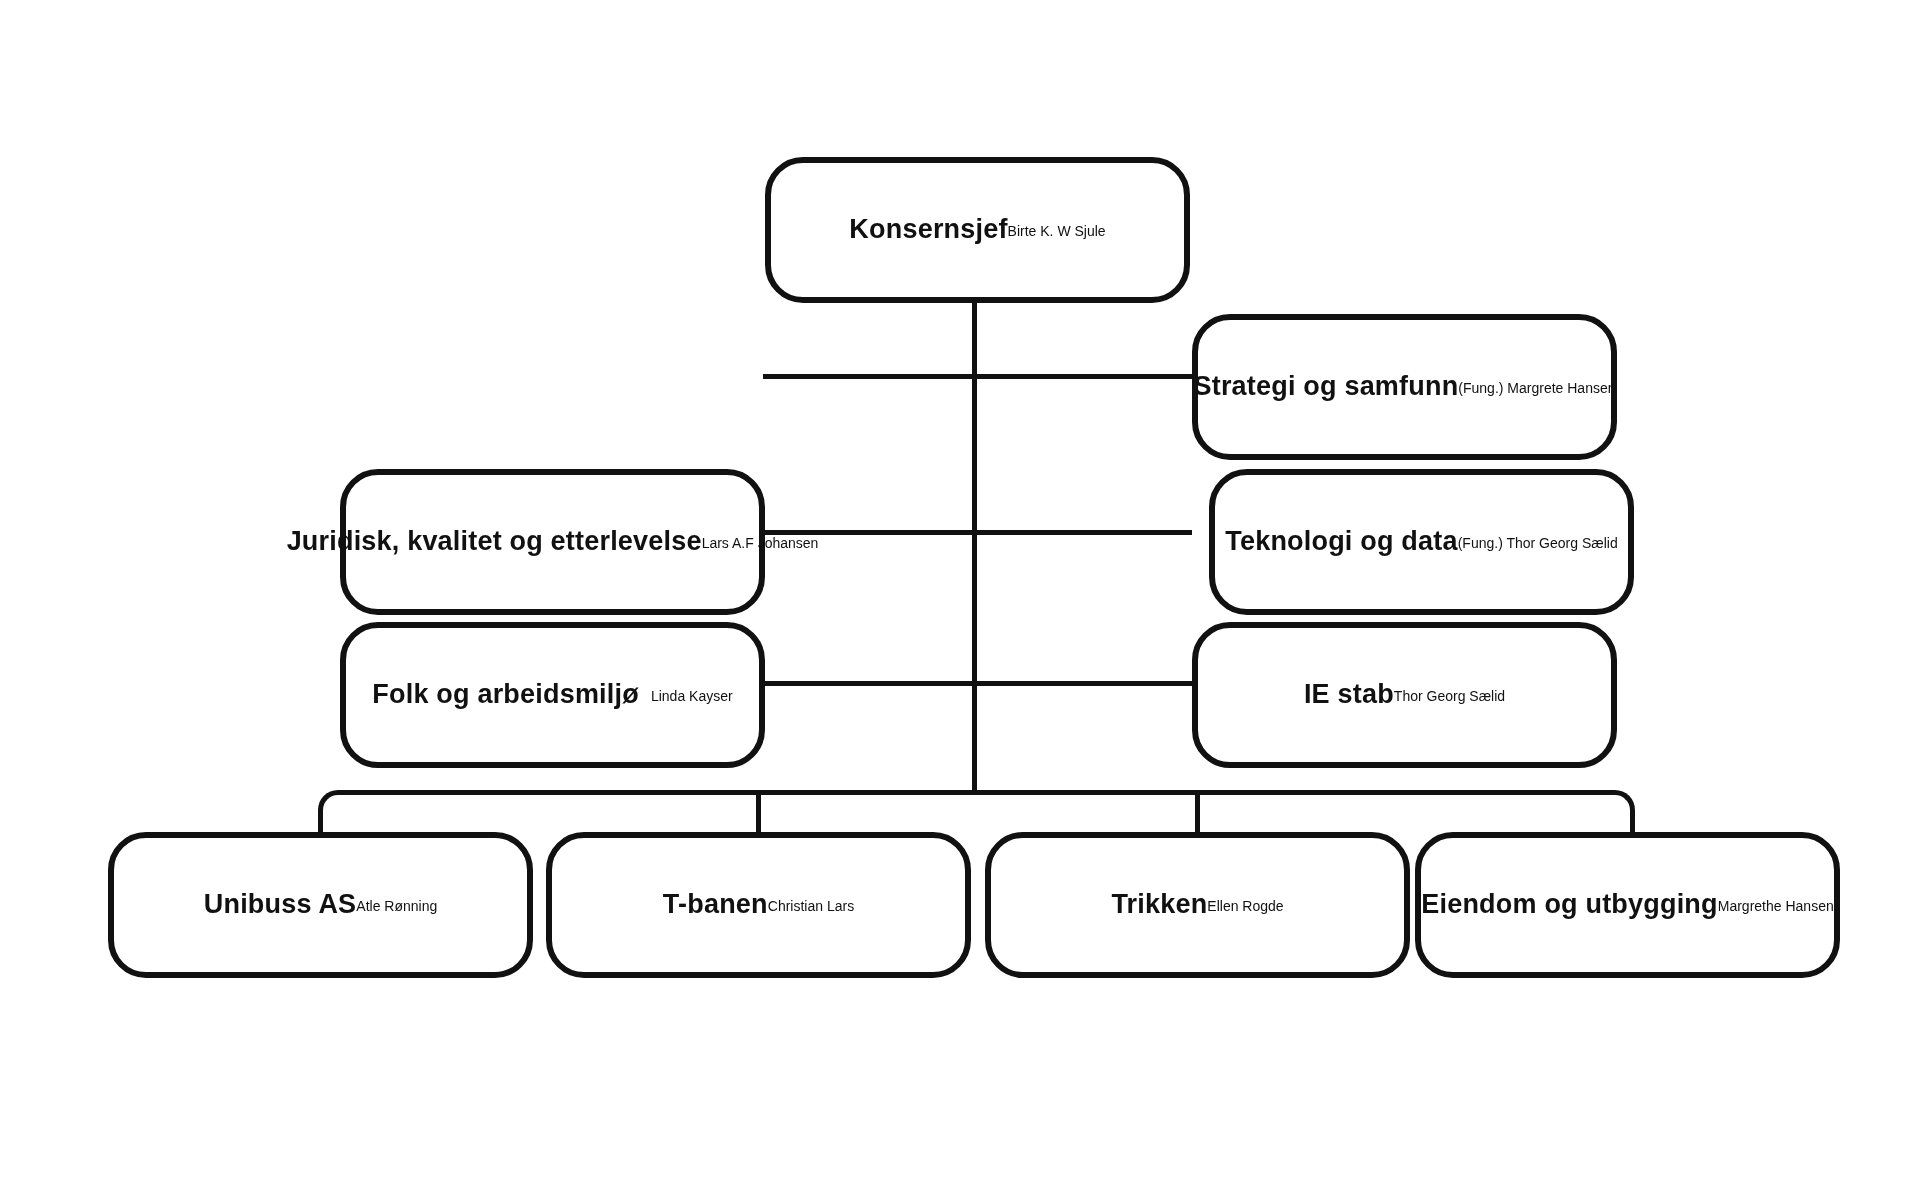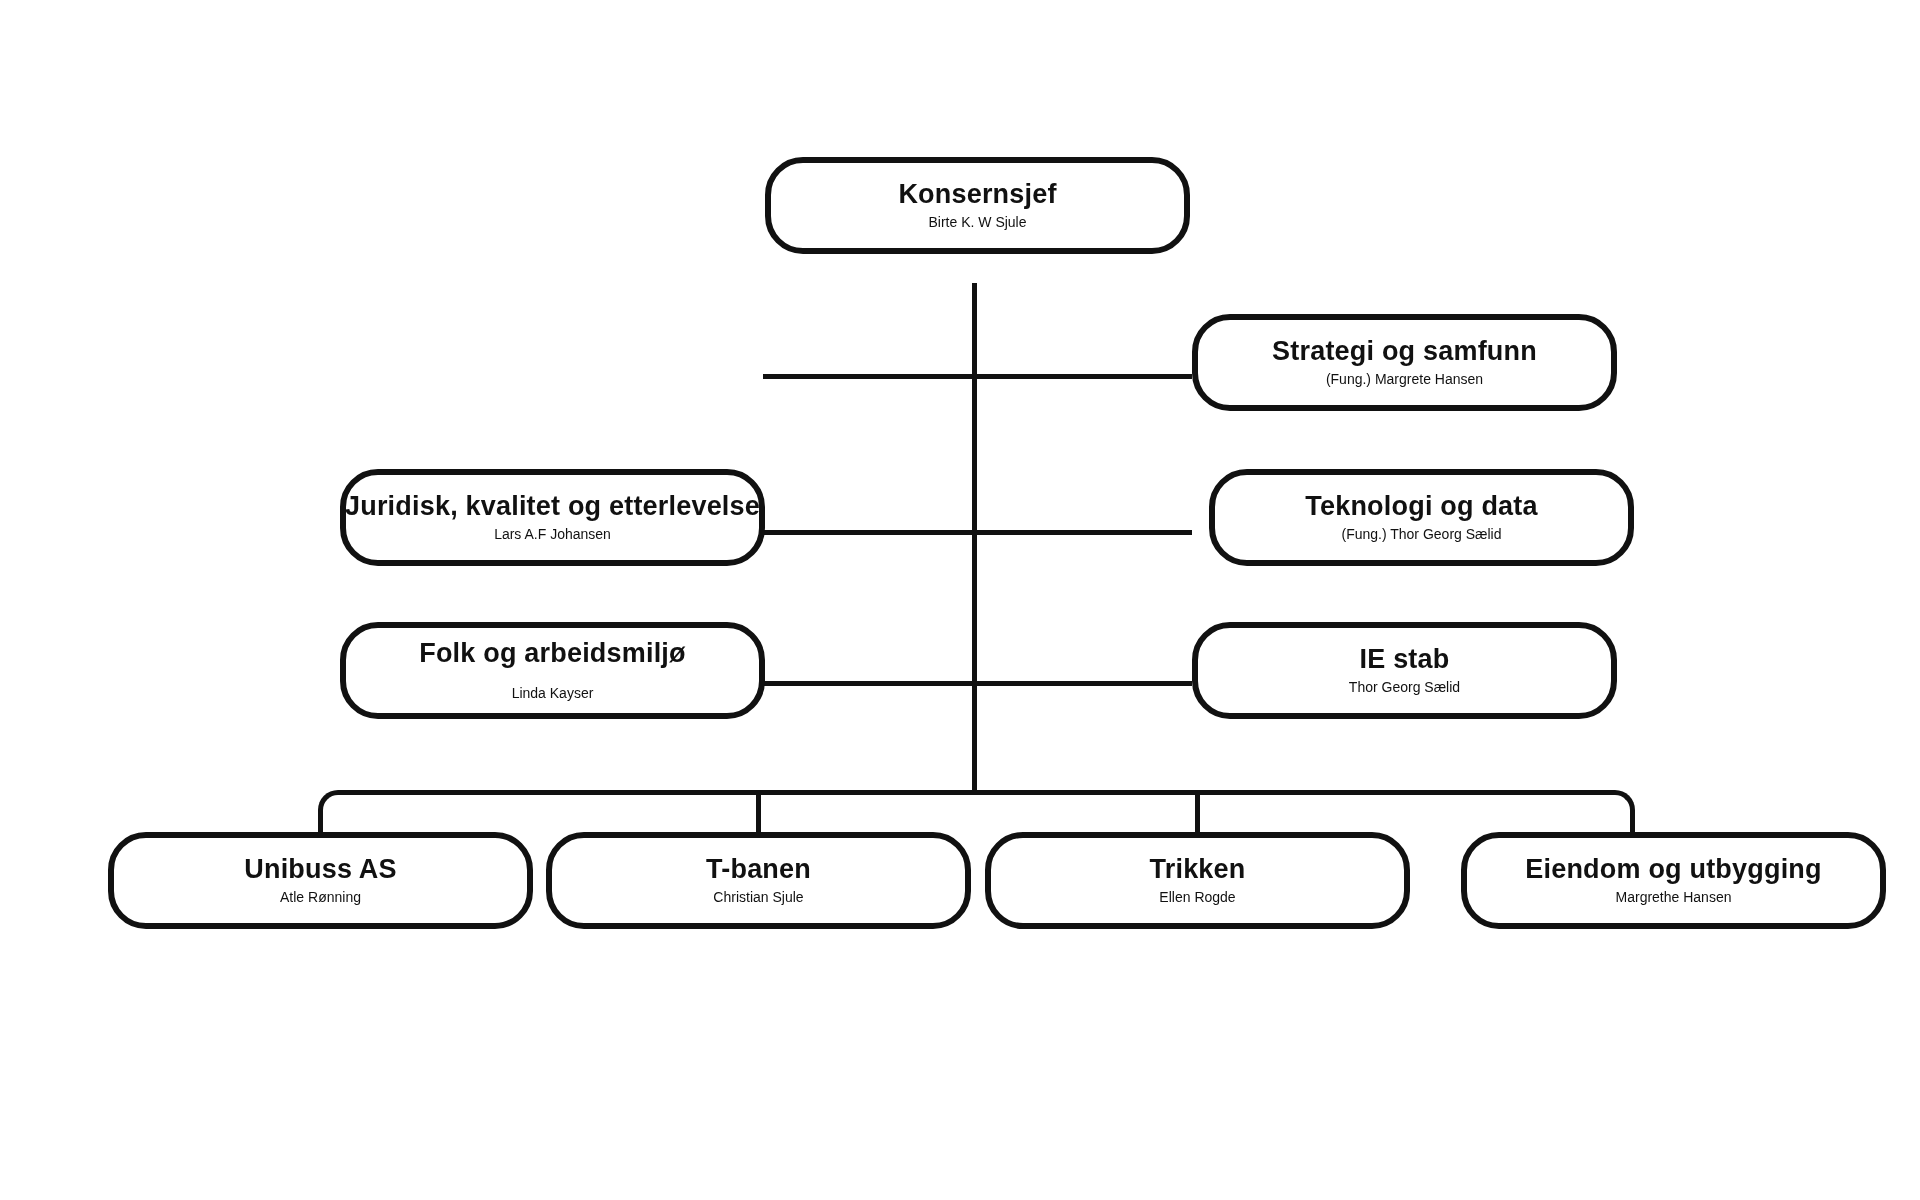--- a/index.html
+++ b/index.html
@@ -12,27 +12,27 @@
     width: 1920px;
     height: 1200px;
     background: #ffffff;
     font-family: "Liberation Sans", "DejaVu Sans", sans-serif;
     color: #111111;
     overflow: hidden;
   }
   .node {
     position: absolute;
     width: 425px;
-    height: 97px;
+    height: 146px;
     background: #ffffff;
     border: 6px solid #111111;
     border-radius: 38px;
     box-sizing: border-box;
     display: flex;
-    flex-direction: column;
+    flex-direction: row;
     align-items: center;
     justify-content: center;
     text-align: center;
     z-index: 2;
   }
   .node .title {
     font-size: 27px;
     font-weight: 600;
     line-height: 1.15;
     letter-spacing: 0.2px;
@@ -102,24 +102,24 @@
     <div class="title">IE stab</div>
     <div class="subtitle">Thor Georg Sælid</div>
   </div>
 
   <div class="node" style="left:108px; top:832px;">
     <div class="title">Unibuss AS</div>
     <div class="subtitle">Atle Rønning</div>
   </div>
   <div class="node" style="left:546px; top:832px;">
     <div class="title">T-banen</div>
-    <div class="subtitle">Christian Sjule</div>
+    <div class="subtitle">Christian Lars</div>
   </div>
   <div class="node" style="left:985px; top:832px;">
     <div class="title">Trikken</div>
     <div class="subtitle">Ellen Rogde</div>
   </div>
-  <div class="node" style="left:1461px; top:832px;">
+  <div class="node" style="left:1415px; top:832px;">
     <div class="title">Eiendom og utbygging</div>
     <div class="subtitle">Margrethe Hansen</div>
   </div>
 
 </div>
 
 </body></html>

